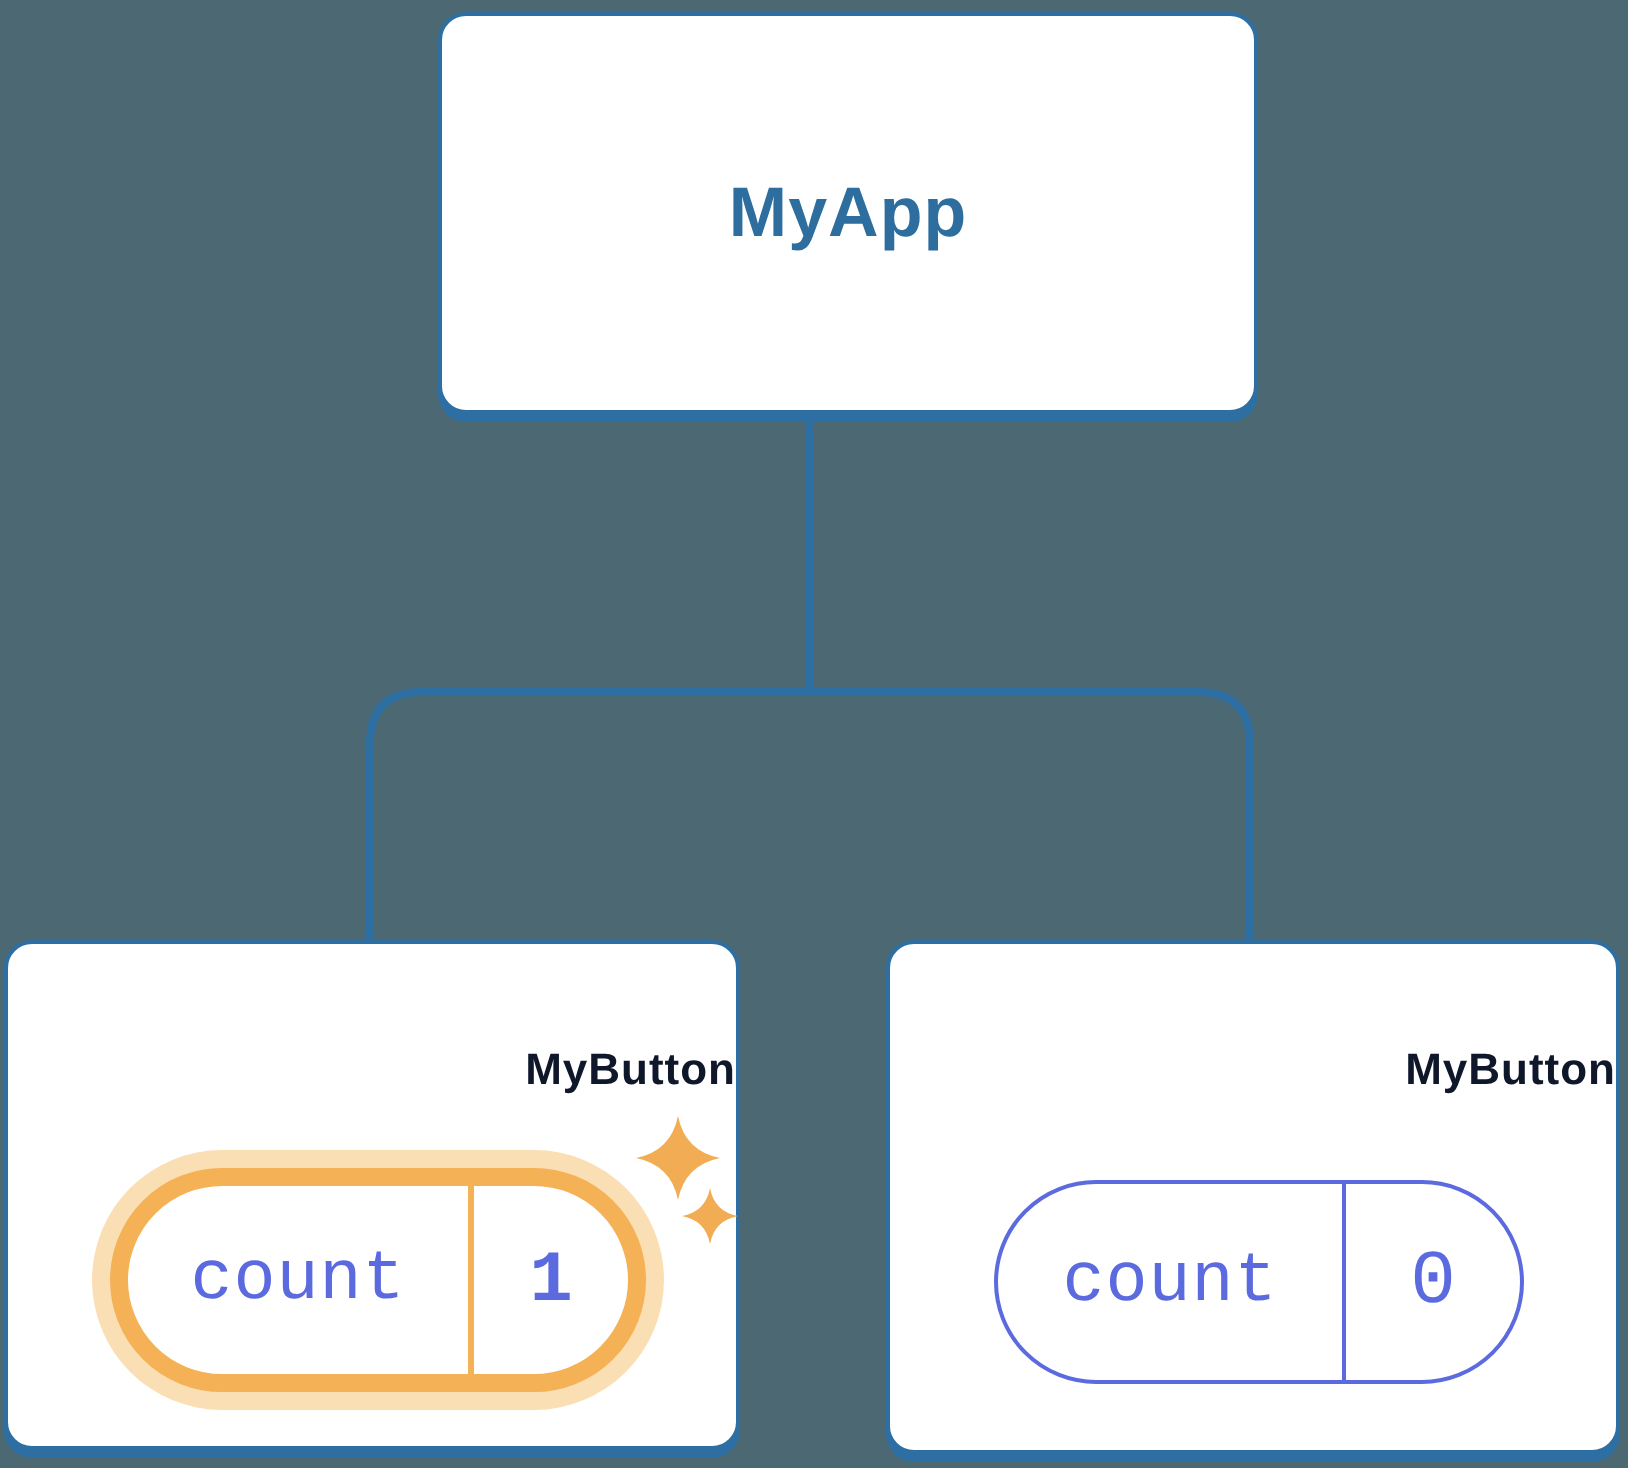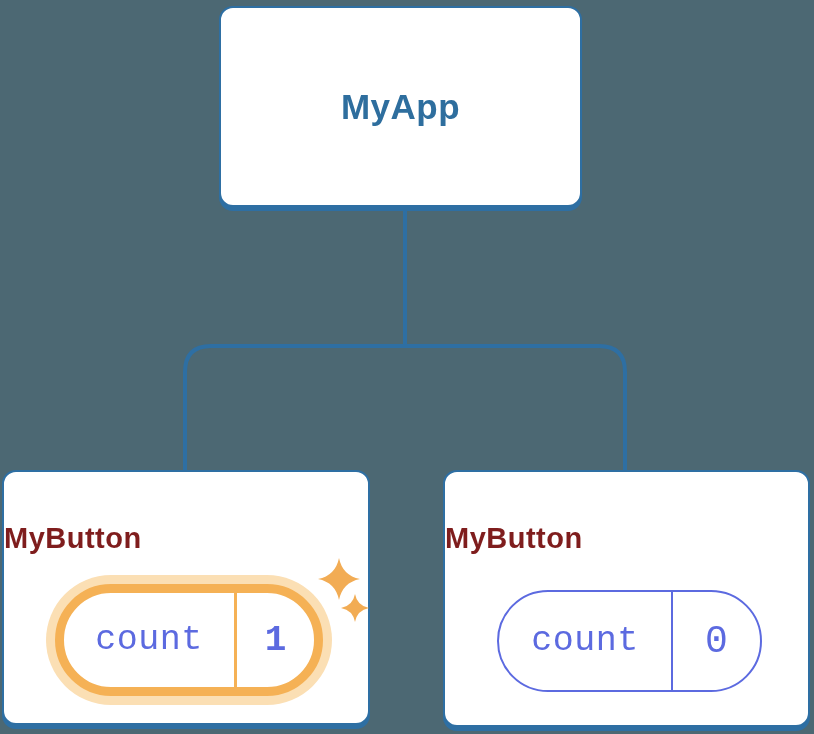--- a/index.html
+++ b/index.html
@@ -22,34 +22,34 @@
     position: absolute;
     background: #ffffff;
     border: 2px solid #2E6FA3;
     border-radius: 14px;
     box-shadow: 0 4px 0 0 #2E6FA3;
     box-sizing: border-box;
     z-index: 1;
   }
   .card-root {
     left: 219px; top: 6px;
-    width: 363px; height: 201px;
+    width: 410px; height: 201px;
     display: flex; align-items: center; justify-content: center;
   }
   .card-child-left  { left: 2px;   top: 470px; width: 368px; height: 255px; }
   .card-child-right { left: 443px; top: 470px; width: 367px; height: 257px; }
 
   .root-label {
     font-size: 35px; font-weight: 700; color: #2E6E9E;
     letter-spacing: 0.5px;
   }
   .child-title {
     margin-top: 50px;
-    text-align: left;
-    font-size: 29px; font-weight: 700; color: #7f1d1d;
+    text-align: right;
+    font-size: 22px; font-weight: 700; color: #0f172a;
     letter-spacing: 0.5px;
   }
 
   .pill {
     position: absolute;
     background: #ffffff;
     box-sizing: border-box;
     display: flex;
     align-items: stretch;
     overflow: hidden;

